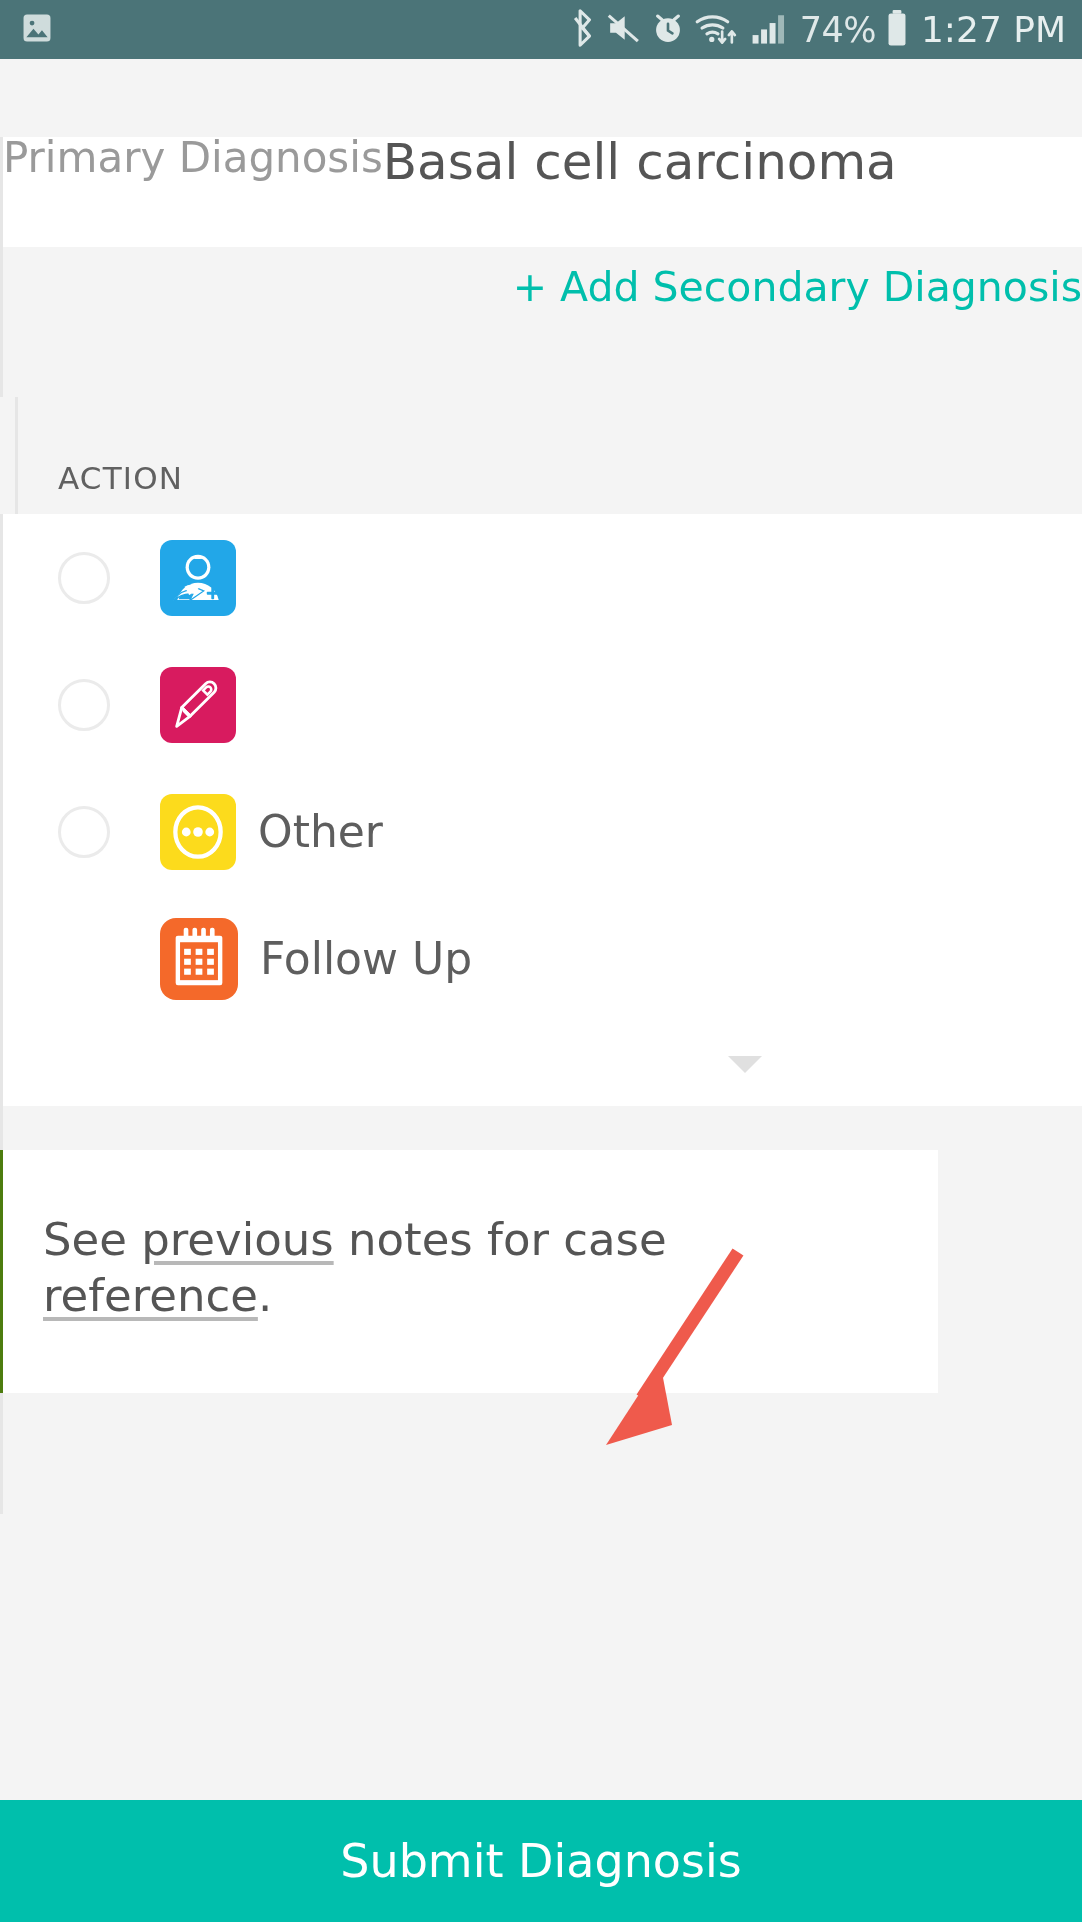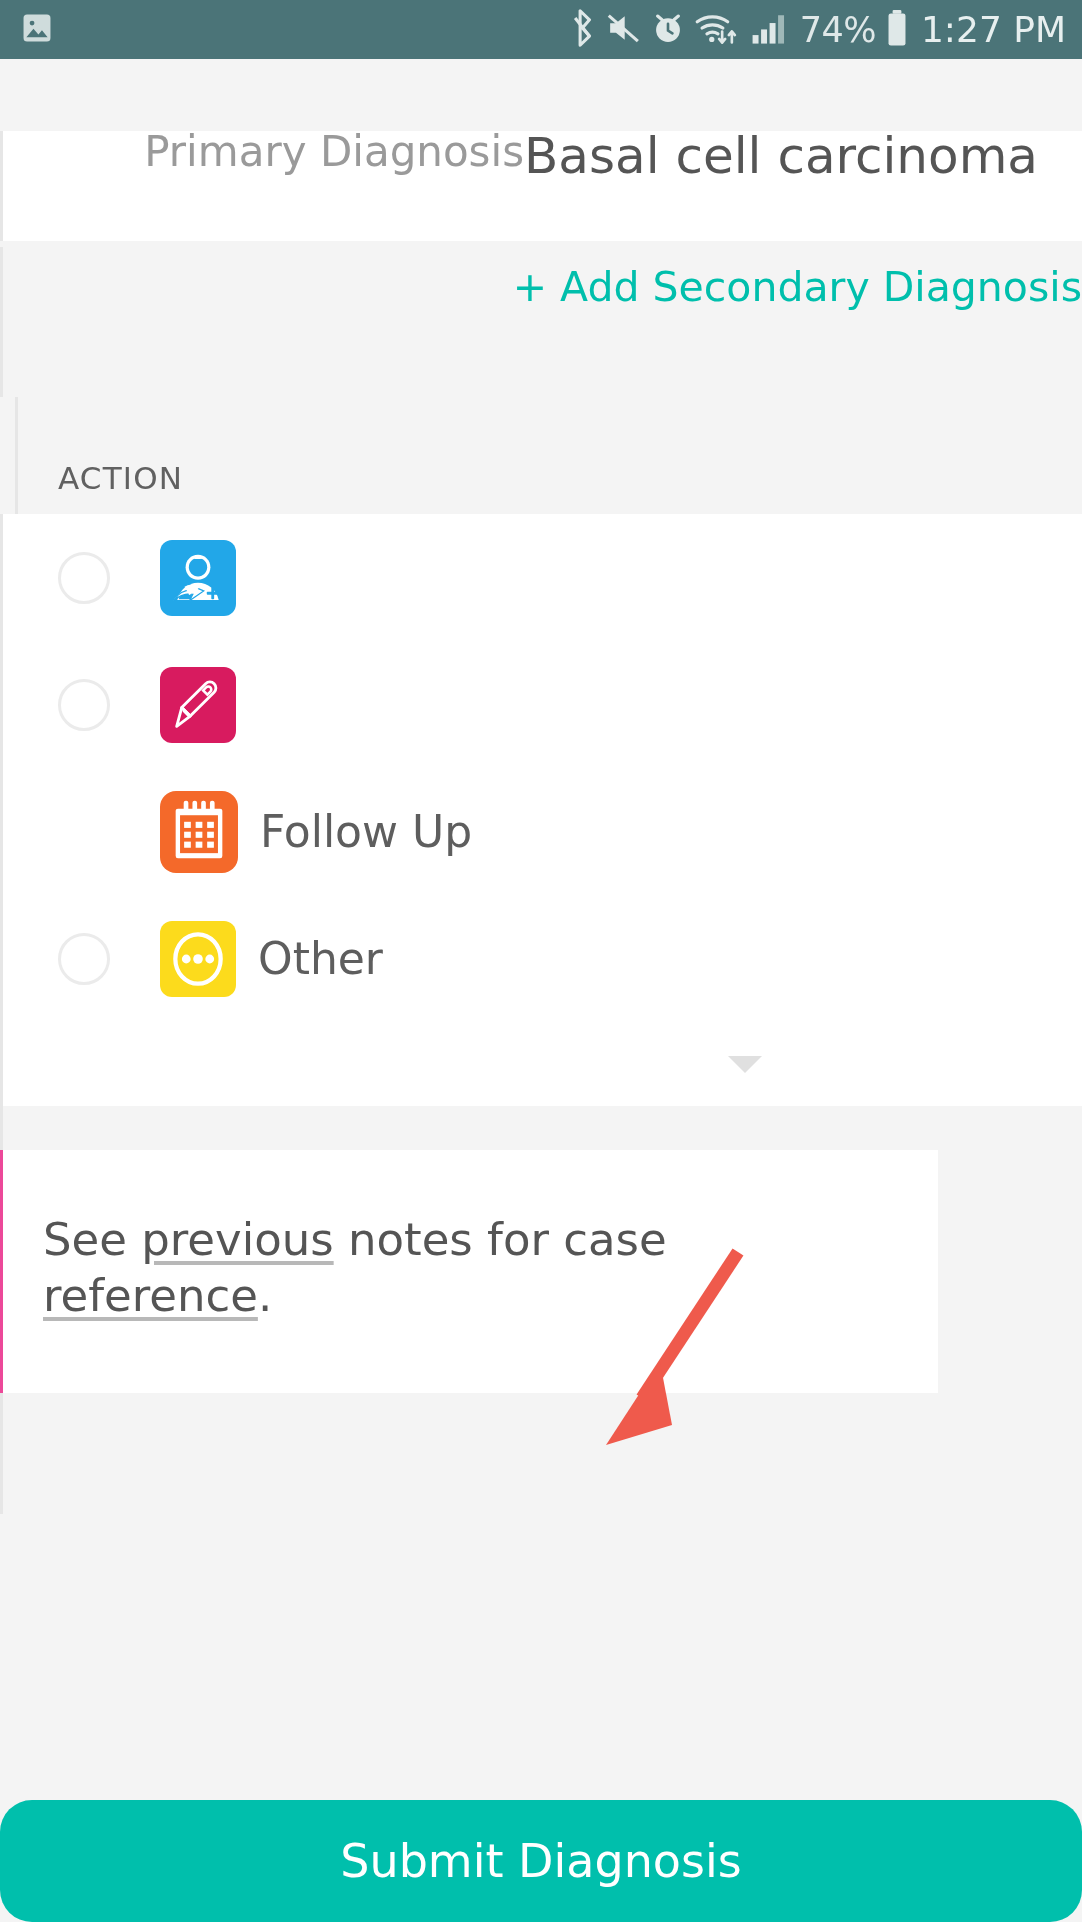--- a/index.html
+++ b/index.html
@@ -25,23 +25,23 @@
     font-family: "DejaVu Sans", sans-serif; letter-spacing: -0.5px;
     white-space: nowrap;
   }
   .sb-time { color: #e7efef; font-size: 36px; margin-left: 3px; white-space: nowrap; }
 
   
   .content { position: absolute; left: 0; top: 59px; width: 1082px; height: 1400px; }
 
   
   .diag-row {
-    position: absolute; left: 0; top: 72px; width: 1082px; height: 110px;
+    position: absolute; left: 0; top: 78px; width: 1082px; height: 110px;
     background: #ffffff; border-left: 3px solid #e6e6e6;
-    display: flex; align-items: flex-start; justify-content: flex-end;
+    display: flex; align-items: flex-start; justify-content: flex-start;
     padding: 0 44px 0 0;
   }
   .diag-label { font-size: 42px; color: #9a9a9a; line-height: 1; padding-left: 0; }
   .diag-value { font-size: 50px; color: #555555; line-height: 1; }
 
   
   .grayband { background: #f4f4f4; border-left: 3px solid #e6e6e6; text-align: right; }
   .add-secondary {
     position: absolute; left: 0; top: 188px; width: 1082px; height: 150px;
     padding-top: 18px;
@@ -84,40 +84,40 @@
   }
 
   
   .notes-gap {
     position: absolute; left: 0; top: 1047px; width: 1082px; height: 44px;
     background: #f4f4f4; border-left: 3px solid #e6e6e6;
   }
   
   .notes {
     position: absolute; left: 0; top: 1091px; width: 938px; height: 243px;
-    background: #ffffff; border-left: 3px solid #ec4899;
+    background: #ffffff; border-left: 3px solid #4d7c0f;
     padding: 62px 40px 0 40px;
   }
   .notes-text { font-size: 45px; color: #555555; line-height: 1.25; }
   .notes-text u { text-decoration: underline; text-decoration-color: #b8b8b8; text-underline-offset: 6px; }
 
   
   .lower-gap {
     position: absolute; left: 0; top: 1334px; width: 1082px; height: 121px;
     background: #f4f4f4; border-left: 3px solid #e6e6e6;
   }
 
   
   .annotation { position: absolute; left: 570px; top: 1240px; width: 230px; height: 230px; z-index: 60; pointer-events: none; }
 
   
   .submit-bar {
     position: absolute; left: 0; bottom: 0; width: 1082px; height: 122px;
     background: #00bfac; display: flex; align-items: center; justify-content: center;
-    cursor: pointer; z-index: 50; border-radius: 32px;
+    cursor: pointer; z-index: 50;
   }
   .submit-bar span { font-size: 46px; color: #ffffff; }
 </style>
 </head>
 <body>
 
 <div id="screen">
 
   <div class="statusbar">
     <div class="sb-left">
@@ -223,20 +223,33 @@
       <div class="action-row">
         <div class="radio"></div>
         <div class="act-icon" style="background:#d81b5f">
           <svg width="62" height="62" viewBox="0 0 48 48">
             <path d="M36.5 7.5c1.8 1.8 1.8 4.8 0 6.6L18 32.6l-6.6-6.6L29.9 7.5c1.8-1.8 4.8-1.8 6.6 0z" fill="none" stroke="#ffffff" stroke-width="2.2" stroke-linejoin="round"></path>
             <path d="M33.6 10.4c.9.9.9 2.4 0 3.3l-2.3 2.3-3.3-3.3 2.3-2.3c.9-.9 2.4-.9 3.3 0z" fill="none" stroke="#ffffff" stroke-width="2"></path>
             <path d="M11.4 26l6.6 6.6-10.5 7.9z" fill="none" stroke="#ffffff" stroke-width="2.2" stroke-linejoin="round"></path>
             <path d="M12.6 28.5l4 4" stroke="#ffffff" stroke-width="1.6"></path>
           </svg>
         </div>
+      </div>
+
+      <div class="action-row">
+        <div class="radio"></div>
+        <div class="act-icon" style="background:#fcdb1c">
+          <svg width="64" height="64" viewBox="0 0 48 48">
+            <ellipse cx="24" cy="24" rx="17" ry="18.5" fill="none" stroke="#ffffff" stroke-width="3.2"></ellipse>
+            <circle cx="15.2" cy="24" r="3.3" fill="#ffffff"></circle>
+            <circle cx="24" cy="24" r="3.6" fill="#ffffff"></circle>
+            <circle cx="32.8" cy="24" r="3.3" fill="#ffffff"></circle>
+          </svg>
+        </div>
+        <span class="act-label">Other</span>
       </div>
 
       <div class="action-row">
         <div class="radio hidden"></div>
         <div class="act-icon calendar" style="background:#f4692a">
           <svg width="66" height="70" viewBox="0 0 44 48">
             <rect x="6" y="8" width="32" height="34" rx="1.5" fill="#ffffff"></rect>
             <rect x="9" y="12.5" width="26" height="26" fill="#f4692a"></rect>
             <g fill="#ffffff">
               <rect x="11.5" y="2.5" width="3.2" height="9" rx="1.4"></rect>
@@ -253,33 +266,20 @@
               <rect x="27.6" y="23.8" width="4.6" height="4.2"></rect>
               <rect x="11.8" y="30.6" width="4.6" height="4.2"></rect>
               <rect x="19.7" y="30.6" width="4.6" height="4.2"></rect>
               <rect x="27.6" y="30.6" width="4.6" height="4.2"></rect>
             </g>
           </svg>
         </div>
         <span class="act-label">Follow Up</span>
       </div>
 
-      <div class="action-row">
-        <div class="radio"></div>
-        <div class="act-icon" style="background:#fcdb1c">
-          <svg width="64" height="64" viewBox="0 0 48 48">
-            <ellipse cx="24" cy="24" rx="17" ry="18.5" fill="none" stroke="#ffffff" stroke-width="3.2"></ellipse>
-            <circle cx="15.2" cy="24" r="3.3" fill="#ffffff"></circle>
-            <circle cx="24" cy="24" r="3.6" fill="#ffffff"></circle>
-            <circle cx="32.8" cy="24" r="3.3" fill="#ffffff"></circle>
-          </svg>
-        </div>
-        <span class="act-label">Other</span>
-      </div>
-
       <div class="dropdown-caret">
         <div class="caret-tri"></div>
       </div>
     </div>
 
     <div class="notes-gap"></div>
 
     <div class="notes">
       <div class="notes-text">
         <span>See </span><u>previous</u><span> notes for case </span><u>reference</u><span>.</span>

